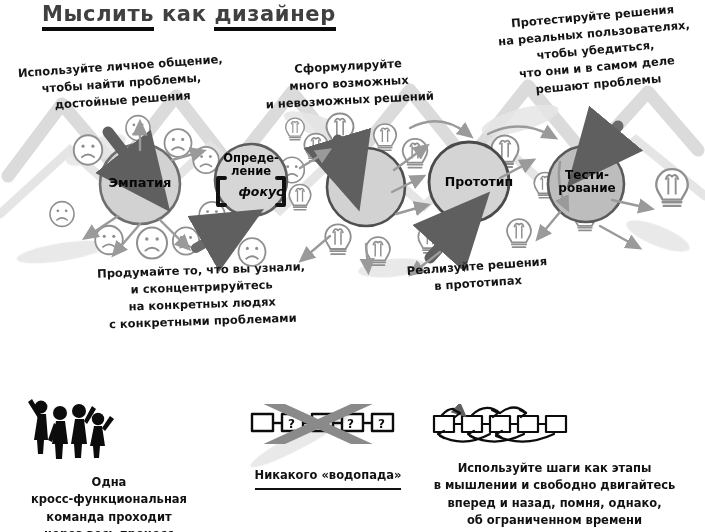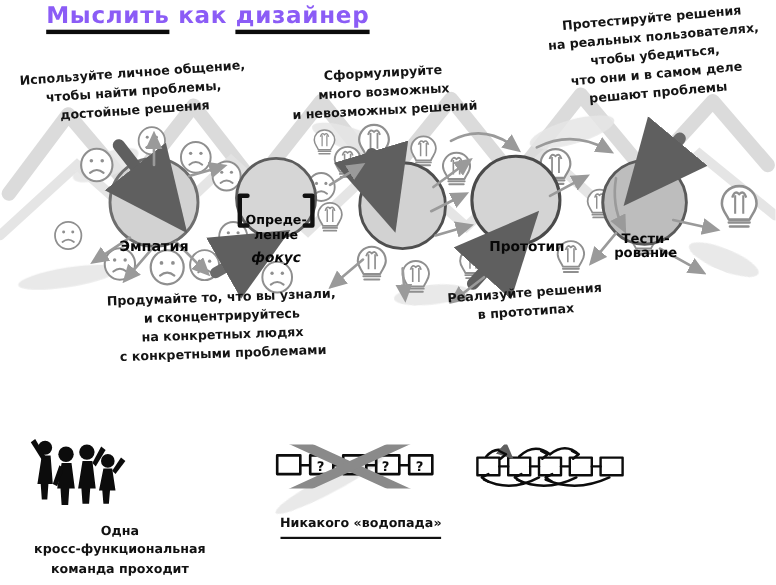--- a/index.html
+++ b/index.html
@@ -16,21 +16,21 @@
   .l-doodle{z-index:2;}
   .l-nodes{z-index:3;}
   .l-arrows{z-index:4;}
   .l-text{z-index:5;}
 
   
   .title{
     position:absolute;left:42px;top:2px;
     font-size:21px;font-weight:600;letter-spacing:.6px;
     font-family:"DejaVu Sans","Liberation Sans",sans-serif;
-    color:#8b5cf6;white-space:nowrap;
+    color:#404040;white-space:nowrap;
   }
   .title .u{border-bottom:4px solid #0b0b0b;padding-bottom:1px;}
 
   
   .note{
     position:absolute;
     font-family:"DejaVu Sans","Liberation Sans",sans-serif;
     font-size:11.5px;font-weight:600;line-height:1.48;
     color:#141414;white-space:pre-line;
   }
@@ -45,21 +45,20 @@
             transform:rotate(-2deg);}
   .n-proto{left:390px;top:258px;width:175px;text-align:center;
            transform:rotate(-4deg);}
 
   
   .node-label{
     position:absolute;text-align:center;
     font-family:"DejaVu Sans","Liberation Sans",sans-serif;
     font-weight:700;color:#070707;white-space:pre-line;
     line-height:1.12;
-    margin-top:42px;
   }
 
   
   .panel{position:absolute;}
   .panel .cap{
     font-family:"DejaVu Sans","Liberation Sans",sans-serif;
     font-size:11.5px;font-weight:600;line-height:1.5;
     color:#111;white-space:pre-line;text-align:center;
   }
   .p-team{left:-6px;top:392px;width:230px;}
@@ -236,21 +235,21 @@
 и сконцентрируйтесь
 на конкретных людях
 с конкретными проблемами</div>
     <div class="note n-proto">Реализуйте решения
 в прототипах</div>
 
     <div class="node-label" style="left:100px;top:176px;width:80px;font-size:13px;">Эмпатия</div>
 
     <div class="node-label" style="left:214px;top:152px;width:74px;font-size:11.5px;">Опреде-
 ление</div>
-    <div class="node-label" style="left:219px;top:185px;width:64px;font-size:12.5px;font-style:italic;">фокус</div>
+    <div class="node-label" style="left:229px;top:185px;width:64px;font-size:12.5px;font-style:italic;">фокус</div>
 
 
     <div class="node-label" style="left:429px;top:175px;width:100px;font-size:12.5px;">Прототип</div>
 
     <div class="node-label" style="left:548px;top:169px;width:78px;font-size:12px;">Тести-
 рование</div>
 
     <div class="panel p-team">
       <svg width="230" height="74" viewBox="0 0 230 74">
         <g fill="#0c0c0c">
@@ -329,16 +328,20 @@
           <path d="M86 30 Q60 44 36 32"></path>
 
           <path d="M34 30 L40 27 M34 30 L40 34"></path>
           <path d="M64 30 L70 27 M64 30 L70 34"></path>
           <path d="M92 30 L98 27 M92 30 L98 34"></path>
           <path d="M56 9 L50 6 M56 9 L51 13"></path>
           <path d="M94 9 L88 6 M94 9 L89 13"></path>
           <path d="M122 9 L116 6 M122 9 L117 13"></path>
         </g>
       </svg>
+      <div class="cap">Используйте шаги как этапы
+в мышлении и свободно двигайтесь
+вперед и назад, помня, однако,
+об ограниченном времени</div>
     </div>
 
   </div>
 </div>
 
 </body></html>

